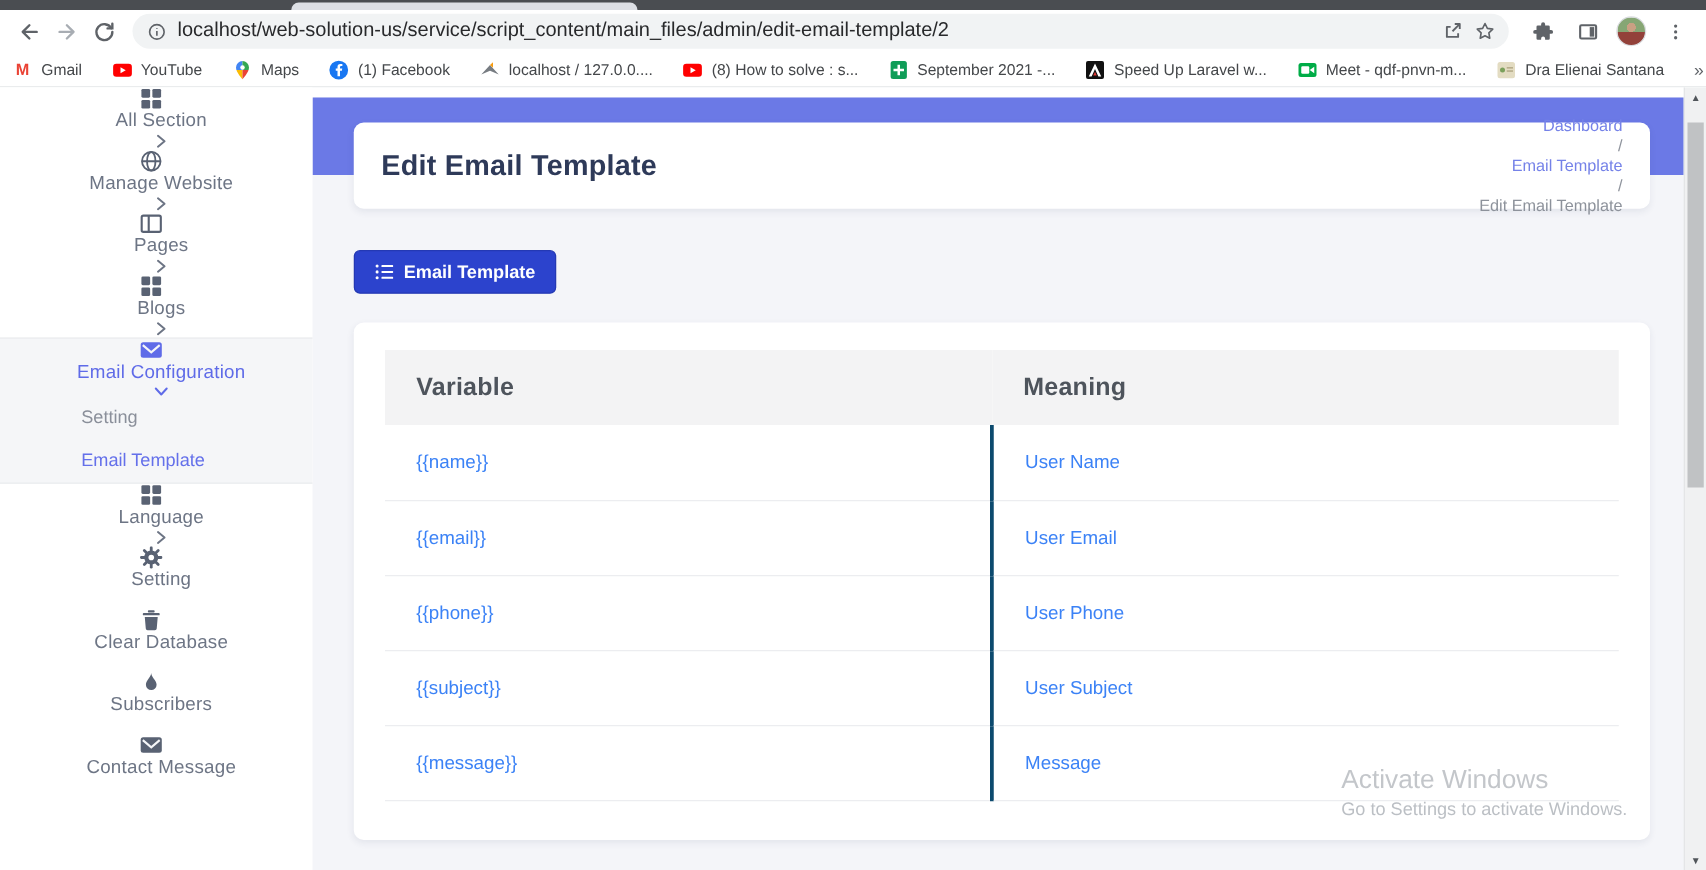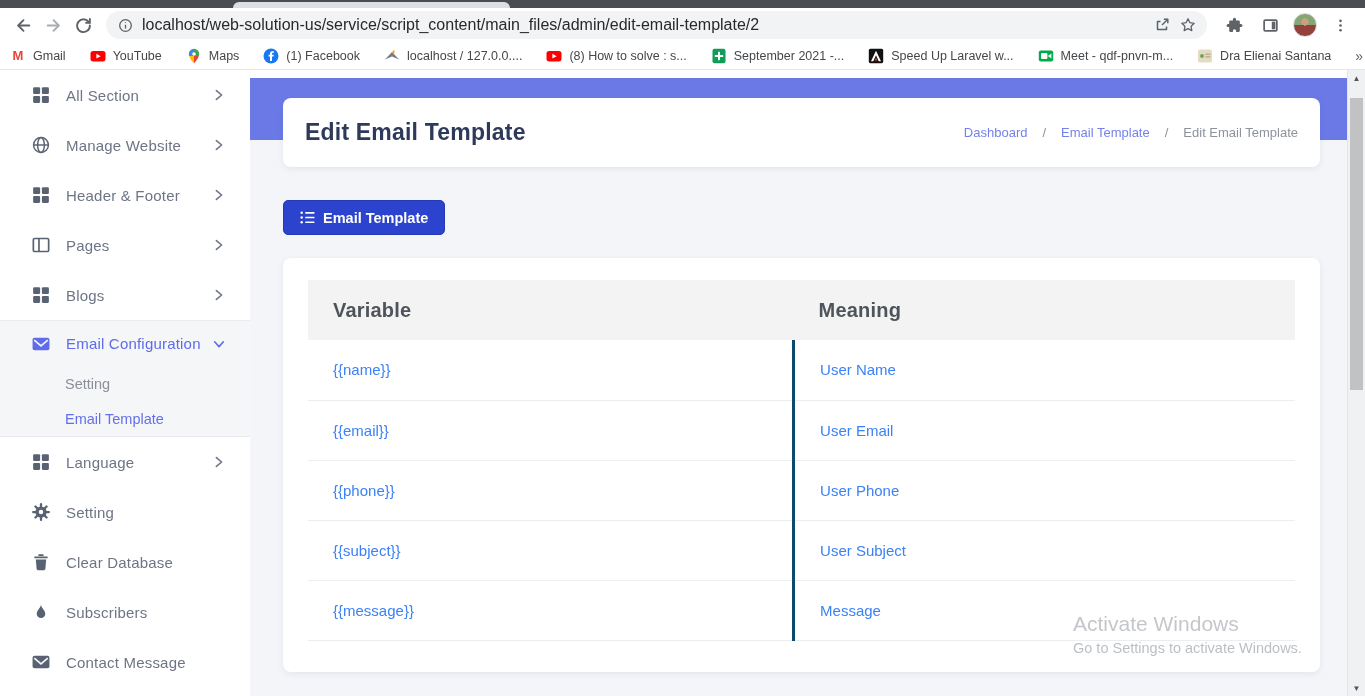--- a/index.html
+++ b/index.html
@@ -23,37 +23,37 @@
   .bookmark { display:flex; align-items:center; gap:7px; font-size:12.5px; color:#44474a; white-space:nowrap; }
   .bm-ico { width:16px; height:16px; display:flex; align-items:center; justify-content:center; }
   .bm-overflow { margin-left:auto; color:#5f6368; font-size:14px; }
 
   
   .page { position:relative; height:626px; background:#f4f5f9; }
   .page-topstrip { position:absolute; top:0; left:0; right:0; height:8px; background:#fff; }
 
   
   .sidebar { position:absolute; left:0; top:0; bottom:0; width:250px; background:#fff; z-index:2; }
-  .side-item { height:50px; display:flex; align-items:center; padding:0 24px 0 32px; color:#6d7585; font-size:15px; cursor:pointer; }
+  .side-item { height:50px; display:flex; align-items:center; padding:0 24px 0 32px; color:#6d7585; font-size:15px; cursor:pointer;flex-direction:column; }
   .side-item .s-ico { width:18px; height:18px; color:#596273; margin-right:16px; flex:0 0 auto; }
   .side-item .s-label { flex:1 1 auto; letter-spacing:.2px; }
   .side-item .s-chev { color:#6d7585; width:14px; height:14px; }
   .side-item.active, .side-item.active .s-ico, .side-item.active .s-chev { color:#5f6be8; }
   .side-group { background:#f5f6f8; border-top:1px solid #eaebee; border-bottom:1px solid #eaebee; }
   .side-group .side-item { height:45px; }
   .side-sub { height:35px; display:flex; align-items:center; padding-left:65px; font-size:14.5px; color:#8a8f9a; cursor:pointer; }
   .side-sub.active { color:#6470ea; }
 
   
   .main { position:absolute; left:250px; top:8px; bottom:0; width:1097px; }
   .purple-band { position:absolute; top:0; left:0; width:100%; height:62px; background:#6b79e6; }
   .main-inner { position:relative; padding:20px 27px 0 33px; }
   .header-card { height:69px; background:#fff; border-radius:8px; box-shadow:0 2px 6px rgba(40,50,90,.08); display:flex; align-items:center; justify-content:space-between; padding:0 22px; }
   .page-title { font-size:23px; font-weight:bold; color:#2e3a59; letter-spacing:.2px; }
-  .breadcrumb { font-size:13px; color:#8d929b; display:flex; gap:15px; align-items:flex-end; }
+  .breadcrumb { font-size:13px; color:#8d929b; display:flex; gap:1px; align-items:flex-end;flex-direction:column; }
   .breadcrumb .crumb-link { color:#7582e8; cursor:pointer; }
   .btn-primary { margin-top:33px; height:35px; background:#2c43cd; border:1px solid #2439b4; color:#fff; border-radius:5px; display:inline-flex; align-items:center; gap:8px; padding:0 16px; font-size:14.5px; font-weight:bold; cursor:pointer; font-family:inherit; }
   .btn-primary .b-ico { width:15px; height:15px; }
 
   .table-card { margin-top:23px; height:414px; background:#fff; border-radius:8px; box-shadow:0 2px 6px rgba(40,50,90,.08); padding:22px 25px; }
   table.vars { width:100%; border-collapse:collapse; table-layout:fixed; }
   table.vars th { background:#f3f3f4; height:60px; text-align:left; font-size:20px; font-weight:bold; color:#4e545c; padding:0 25px; letter-spacing:.2px; }
   table.vars td { height:60px; font-size:15px; color:#3b82f6; padding:0 25px; border-bottom:1px solid #ecedf0; background:#fff; }
   table.vars td.col-meaning { border-left:3px solid #0c4a6e; }
   table.vars th.col-var, table.vars td.col-var { width:49.2%; }
@@ -272,38 +272,20 @@
         <span class="s-ico">
           <svg viewBox="0 0 16 16" width="100%" height="100%">
             <g fill="none" stroke="currentColor" stroke-width="1.3">
               <circle cx="8" cy="8" r="6.6"></circle>
               <ellipse cx="8" cy="8" rx="3" ry="6.6"></ellipse>
               <line x1="1.4" y1="8" x2="14.6" y2="8"></line>
             </g>
           </svg>
         </span>
         <span class="s-label">Manage Website</span>
-        <span class="s-chev">
-          <svg viewBox="0 0 16 16" width="100%" height="100%">
-            <polyline points="5,3 11,8 5,13" fill="none" stroke="currentColor" stroke-width="1.8" stroke-linecap="round" stroke-linejoin="round"></polyline>
-          </svg>
-        </span>
-      </div>
-      <div class="side-item">
-        <span class="s-ico">
-          <svg viewBox="0 0 16 16" width="100%" height="100%">
-            <g fill="currentColor">
-              <rect x="1" y="1" width="6.2" height="6.2" rx="1"></rect>
-              <rect x="8.8" y="1" width="6.2" height="6.2" rx="1"></rect>
-              <rect x="1" y="8.8" width="6.2" height="6.2" rx="1"></rect>
-              <rect x="8.8" y="8.8" width="6.2" height="6.2" rx="1"></rect>
-            </g>
-          </svg>
-        </span>
-        <span class="s-label">Header &amp; Footer</span>
         <span class="s-chev">
           <svg viewBox="0 0 16 16" width="100%" height="100%">
             <polyline points="5,3 11,8 5,13" fill="none" stroke="currentColor" stroke-width="1.8" stroke-linecap="round" stroke-linejoin="round"></polyline>
           </svg>
         </span>
       </div>
       <div class="side-item">
         <span class="s-ico">
           <svg viewBox="0 0 16 16" width="100%" height="100%">
             <g fill="none" stroke="currentColor" stroke-width="1.5">

